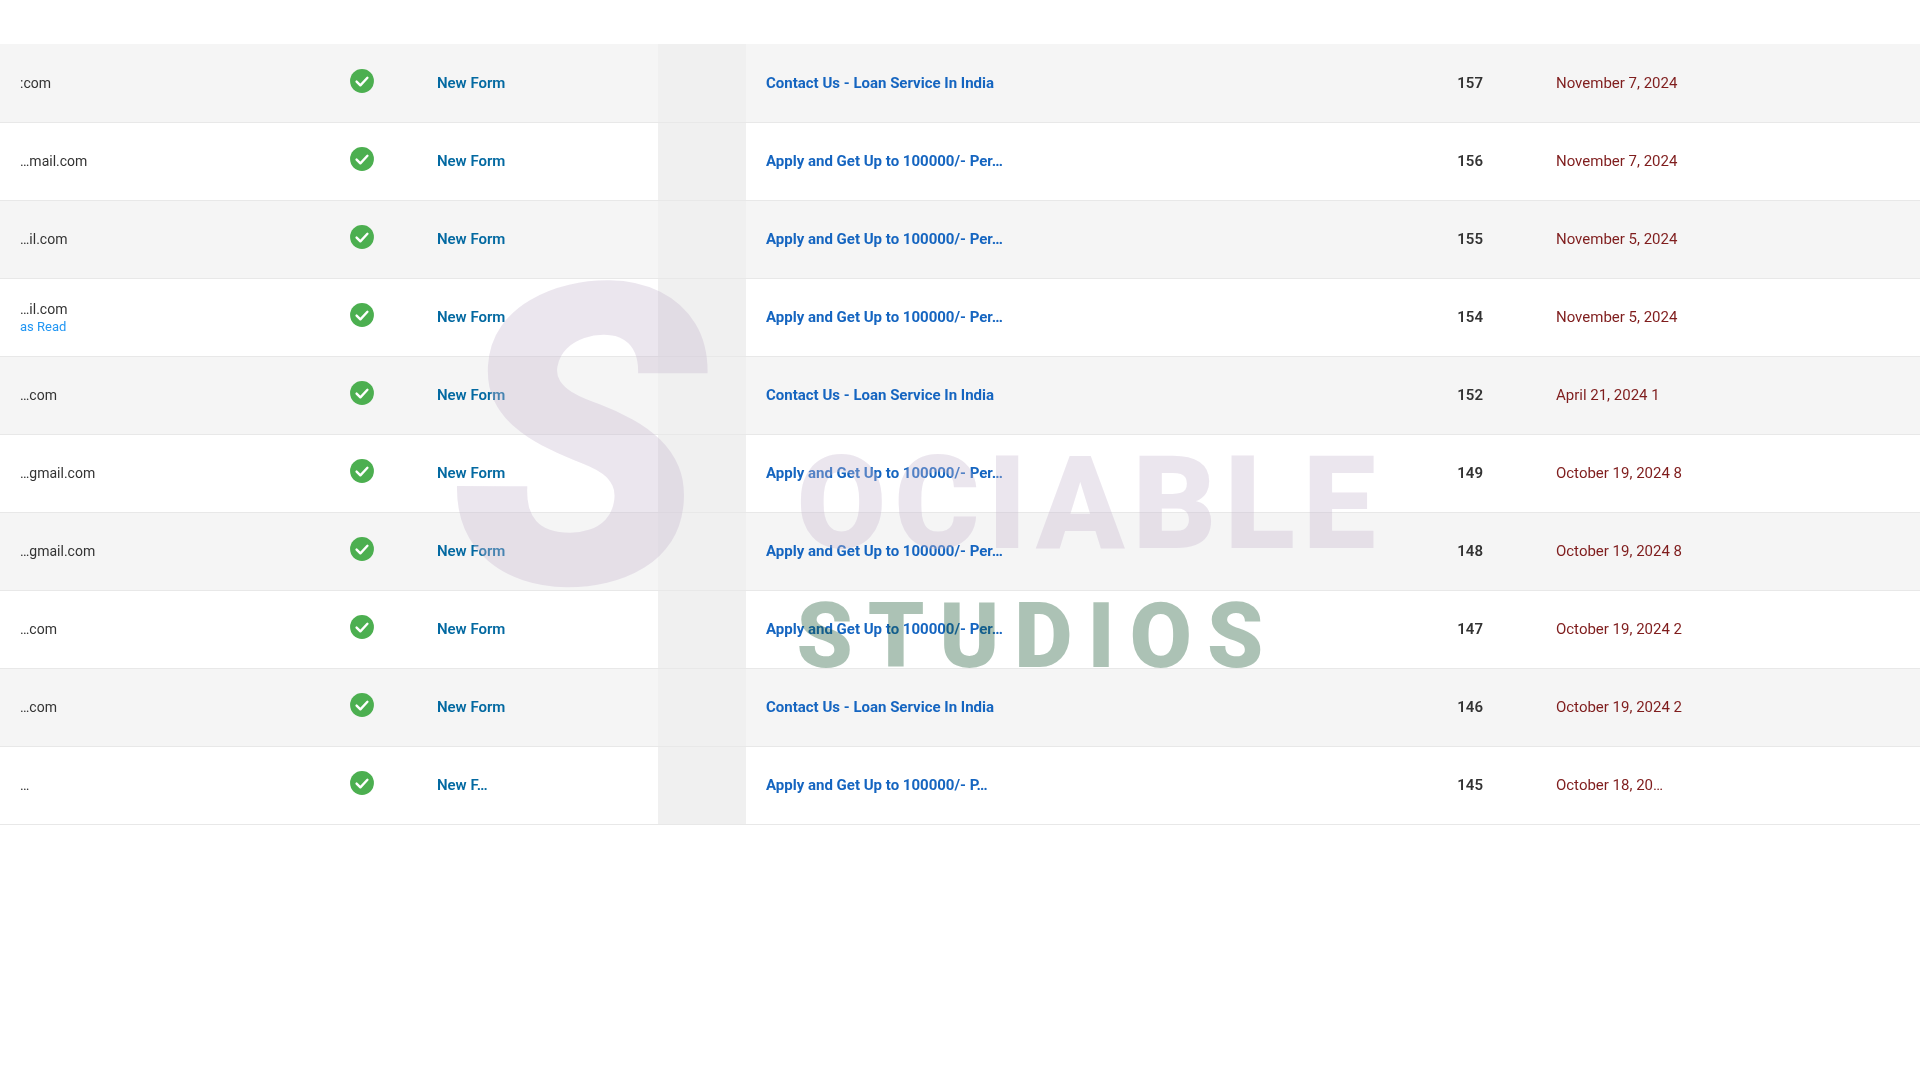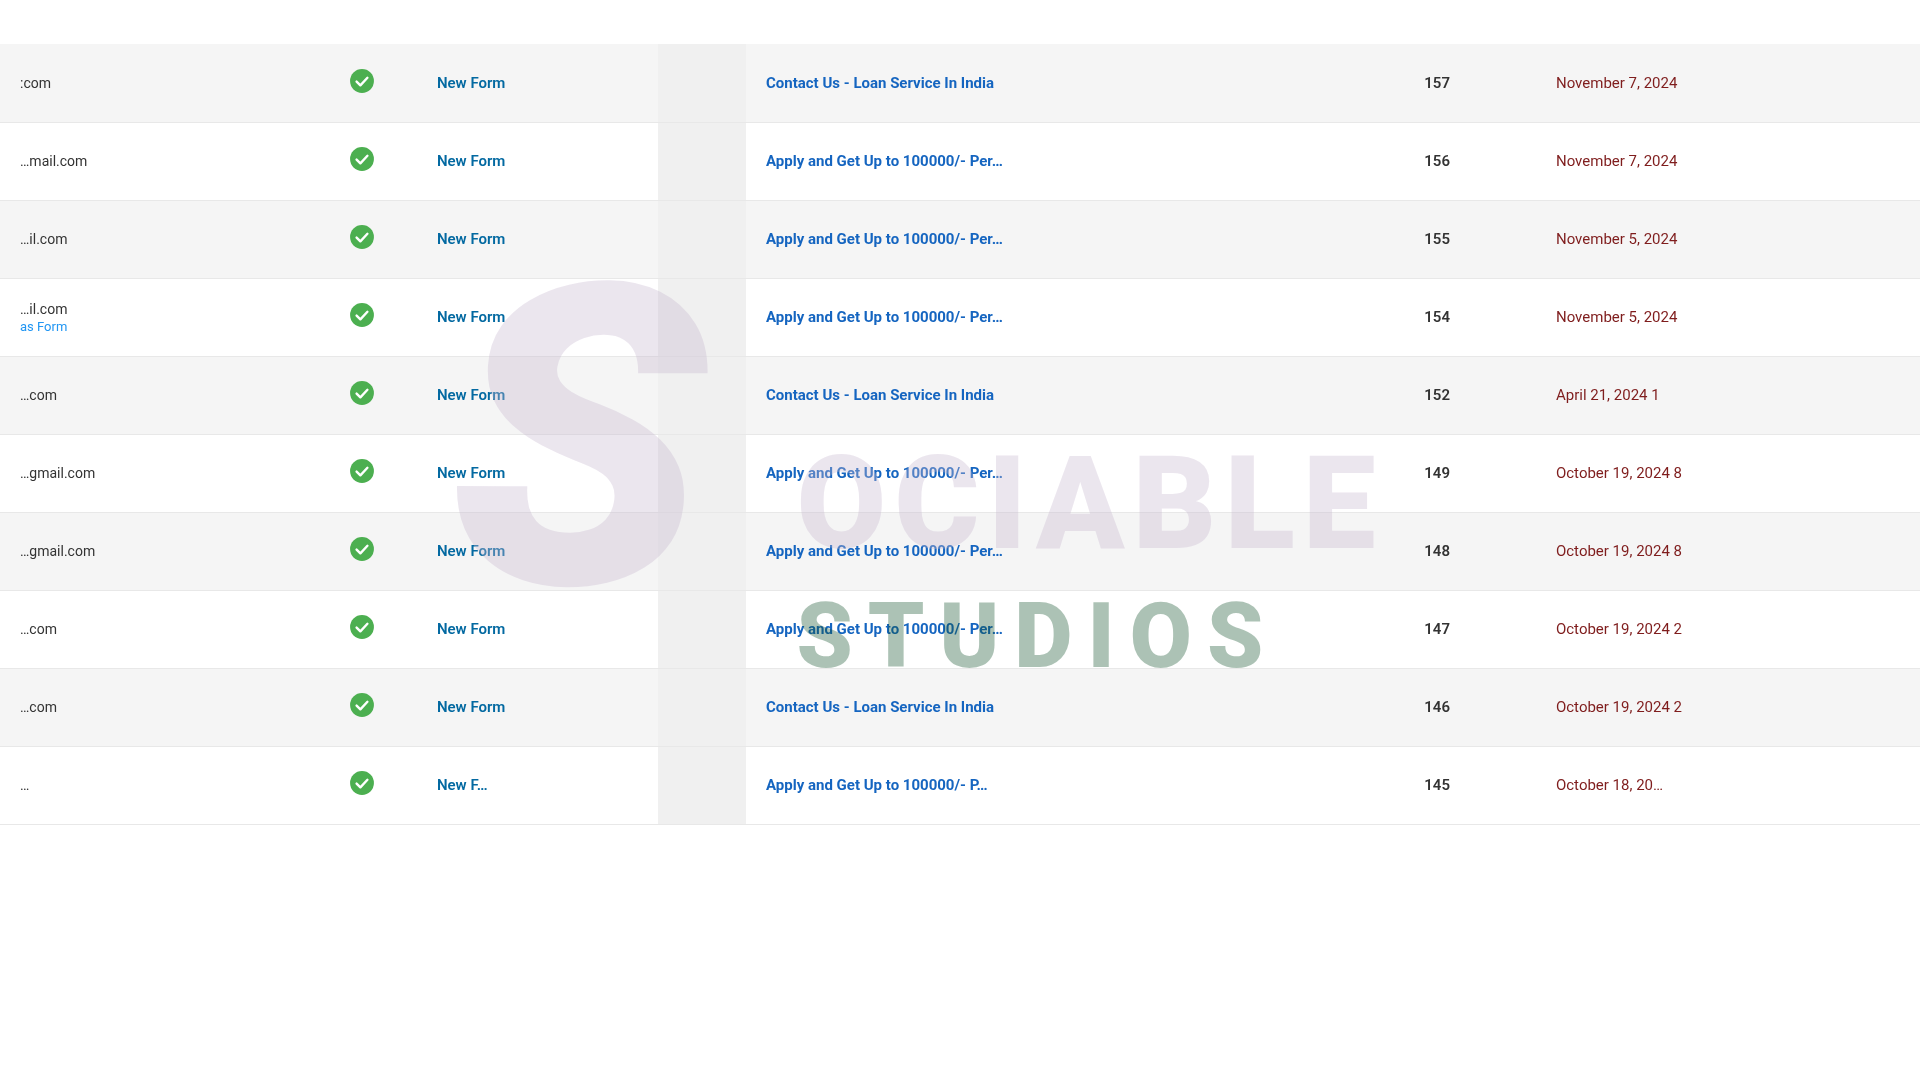--- a/index.html
+++ b/index.html
@@ -123,21 +123,21 @@
       width: 80px;
       background-color: #f0f0f0;
     }
 
     .col-page {
       width: 600px;
     }
 
     .col-id {
       width: 120px;
-      text-align: left;
+      text-align: center;
     }
 
     .col-date {
       width: 350px;
     }
 
     .check-icon {
       width: 26px;
       height: 26px;
       display: inline-block;
@@ -219,21 +219,21 @@
       <circle cx="12" cy="12" r="11" fill="#4CAF50"></circle>
       <path d="M7 12.5l3.5 3.5 6.5-7" stroke="white" stroke-width="2.2" stroke-linecap="round" stroke-linejoin="round"></path>
     </svg></td>
           <td class="col-form"><a class="form-link" href="#">New Form</a></td>
           <td class="col-divider"></td>
           <td class="col-page"><span class="page-title">Apply and Get Up to 100000/- Per…</span></td>
           <td class="col-id"><span class="id-number">155</span></td>
           <td class="col-date"><span class="date-text">November 5, 2024</span></td>
         </tr>
         <tr>
-          <td class="col-email"><span>…il.com</span><span class="mark-read">as Form</span></td>
+          <td class="col-email"><span>…il.com</span><span class="mark-read">as Read</span></td>
           <td class="col-status"><svg class="check-icon" viewBox="0 0 24 24" fill="none" xmlns="http://www.w3.org/2000/svg">
       <circle cx="12" cy="12" r="11" fill="#4CAF50"></circle>
       <path d="M7 12.5l3.5 3.5 6.5-7" stroke="white" stroke-width="2.2" stroke-linecap="round" stroke-linejoin="round"></path>
     </svg></td>
           <td class="col-form"><a class="form-link" href="#">New Form</a></td>
           <td class="col-divider"></td>
           <td class="col-page"><span class="page-title">Apply and Get Up to 100000/- Per…</span></td>
           <td class="col-id"><span class="id-number">154</span></td>
           <td class="col-date"><span class="date-text">November 5, 2024</span></td>
         </tr>

